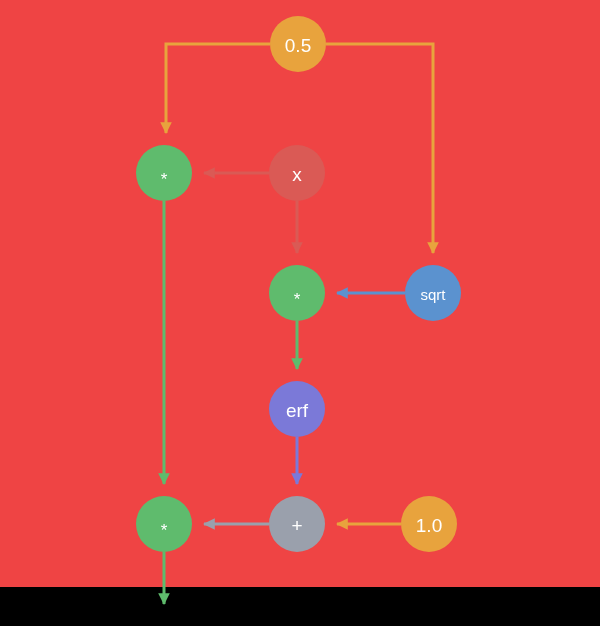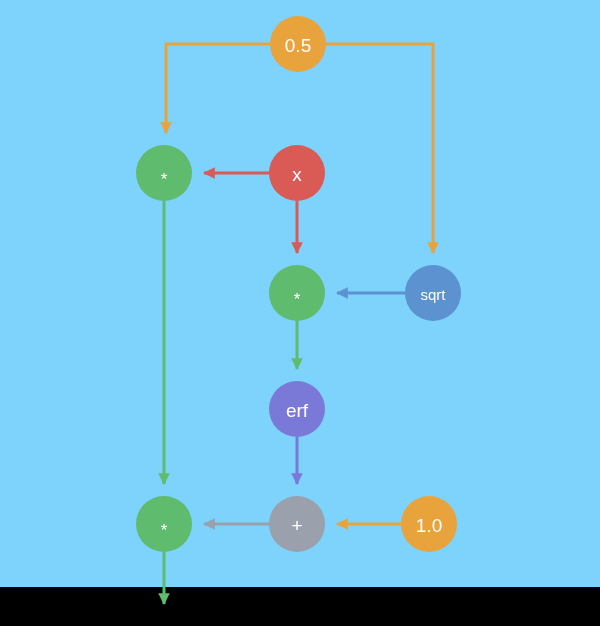--- a/index.html
+++ b/index.html
@@ -11,21 +11,21 @@
   body {
     width: 600px;
     height: 626px;
     overflow: hidden;
     font-family: "Liberation Sans", sans-serif;
   }
   #graph-root {
     position: relative;
     width: 600px;
     height: 587px;
-    background: #7dd3fc;
+    background: #ef4444;
   }
   #graph-svg {
     position: absolute;
     left: 0;
     top: 0;
     width: 600px;
     height: 626px;
     display: block;
   }
   .node-label {

